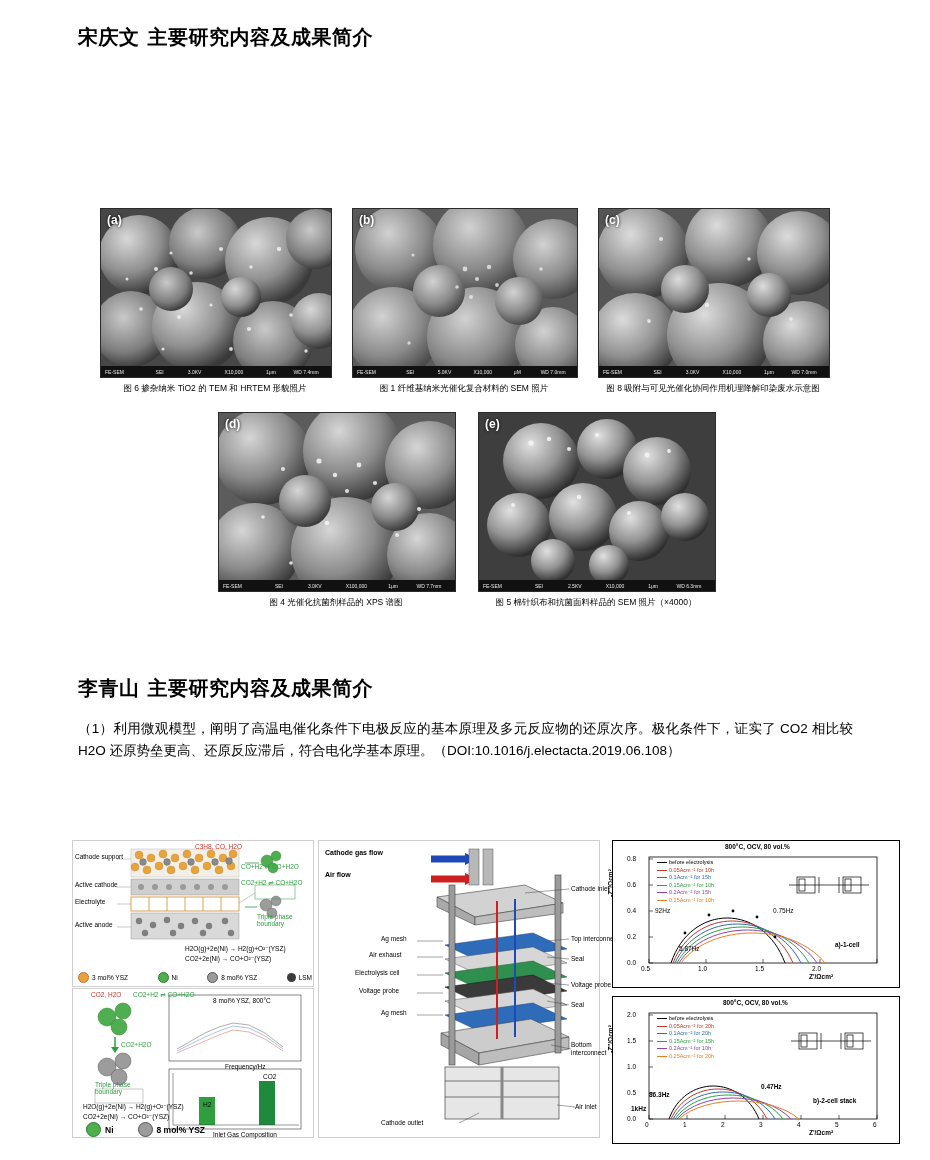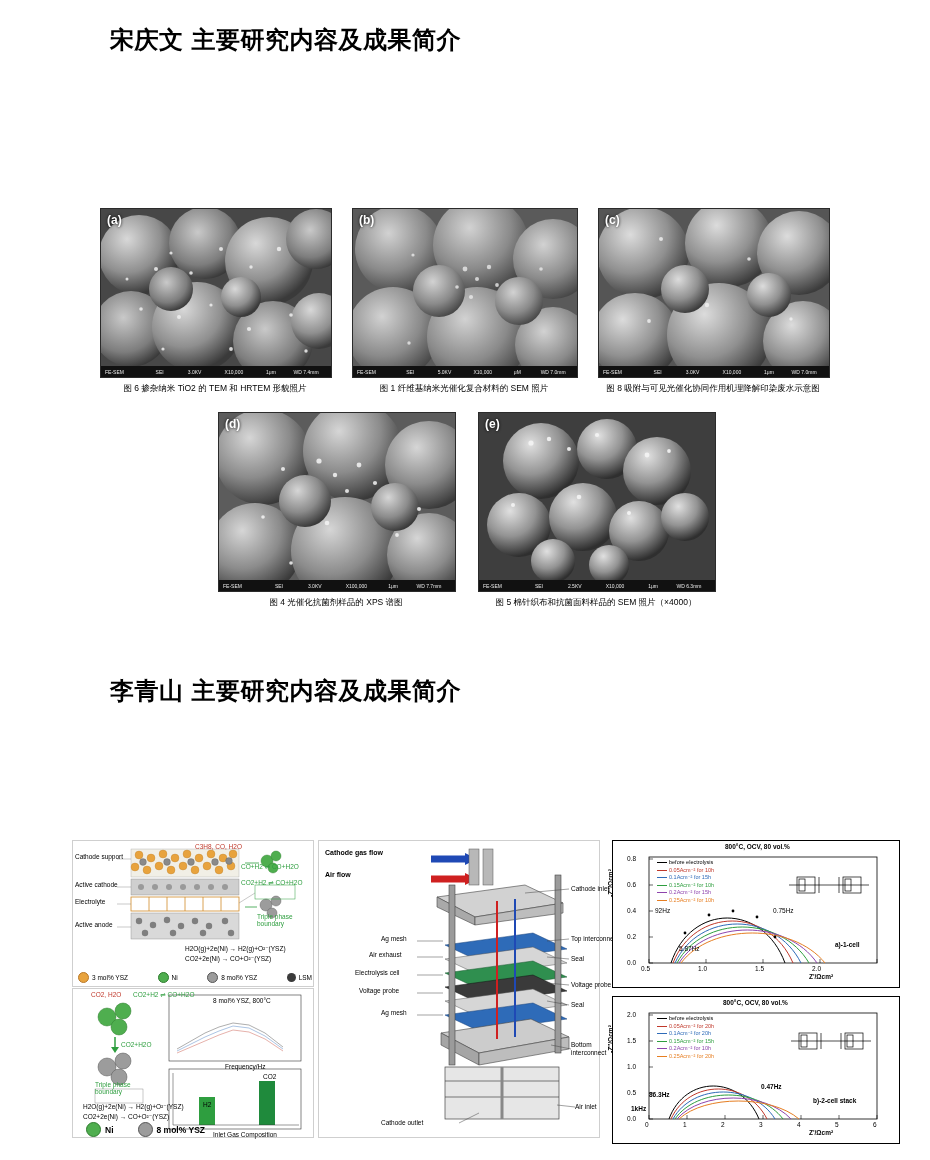--- a/index.html
+++ b/index.html
@@ -9,24 +9,23 @@
     font-family:"Liberation Sans","DejaVu Sans",sans-serif;
     color:#000;
     position:relative;
     overflow:hidden;
   }
   .page{position:relative;width:930px;height:1160px;}
 
   
   .sec-title{
     position:absolute;
-    font-size:24px;
+    font-size:20px;
     font-weight:bold;
     letter-spacing:0.5px;
-    margin-left:32px;
   }
   .sec-title .name{margin-right:8px;}
 
   
   .para{
     position:absolute;
     font-size:13.5px;
     line-height:22px;
     text-align:justify;
     color:#000;
@@ -332,20 +331,21 @@
         <span class="b6">WD 6.3mm</span>
       </div>
     </div>
     <div class="figcap">图 5 棉针织布和抗菌面料样品的 SEM 照片（×4000）</div>
   </div>
 
   <div class="sec-title" style="top:675px;left:78px;">
     <span class="name">李青山</span><span>主要研究内容及成果简介</span>
   </div>
 
+  <div class="para" style="top:718px;left:78px;width:775px;">（1）利用微观模型，阐明了高温电催化条件下电极反应的基本原理及多元反应物的还原次序。极化条件下，证实了 CO2 相比较 H2O 还原势垒更高、还原反应滞后，符合电化学基本原理。（DOI:10.1016/j.electacta.2019.06.108）</div>
 
   <div class="diag" style="top:840px;left:72px;width:240px;height:145px;">
     <svg width="238" height="143" viewBox="0 0 238 143">
       <rect width="238" height="143" fill="#ffffff"></rect>
 
       <g>
         <rect x="58" y="8" width="108" height="28" fill="#f1efe6" stroke="#aaa" stroke-width="0.4"></rect>
         <g fill="#e8a33d" stroke="#b9792a" stroke-width="0.3">
           <circle cx="66" cy="14" r="4"></circle>
             <circle cx="78" cy="17" r="4"></circle>

